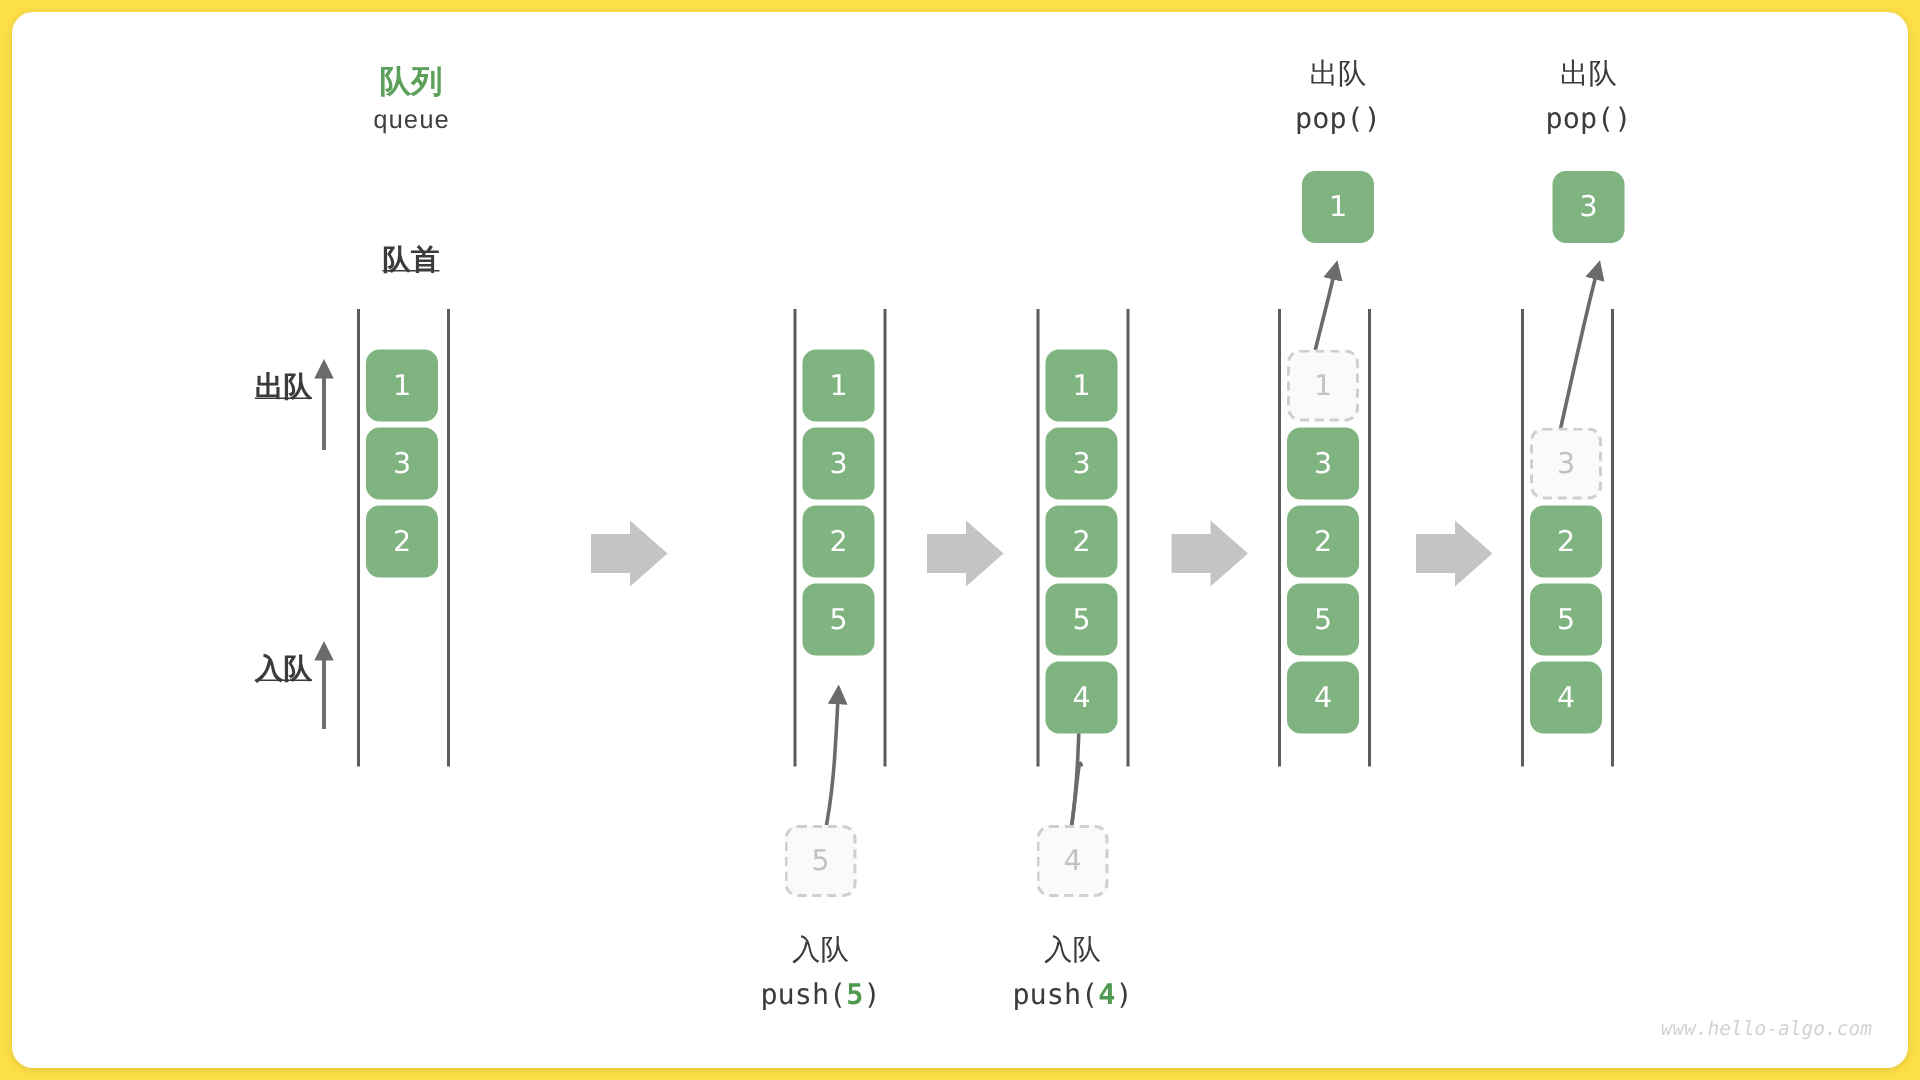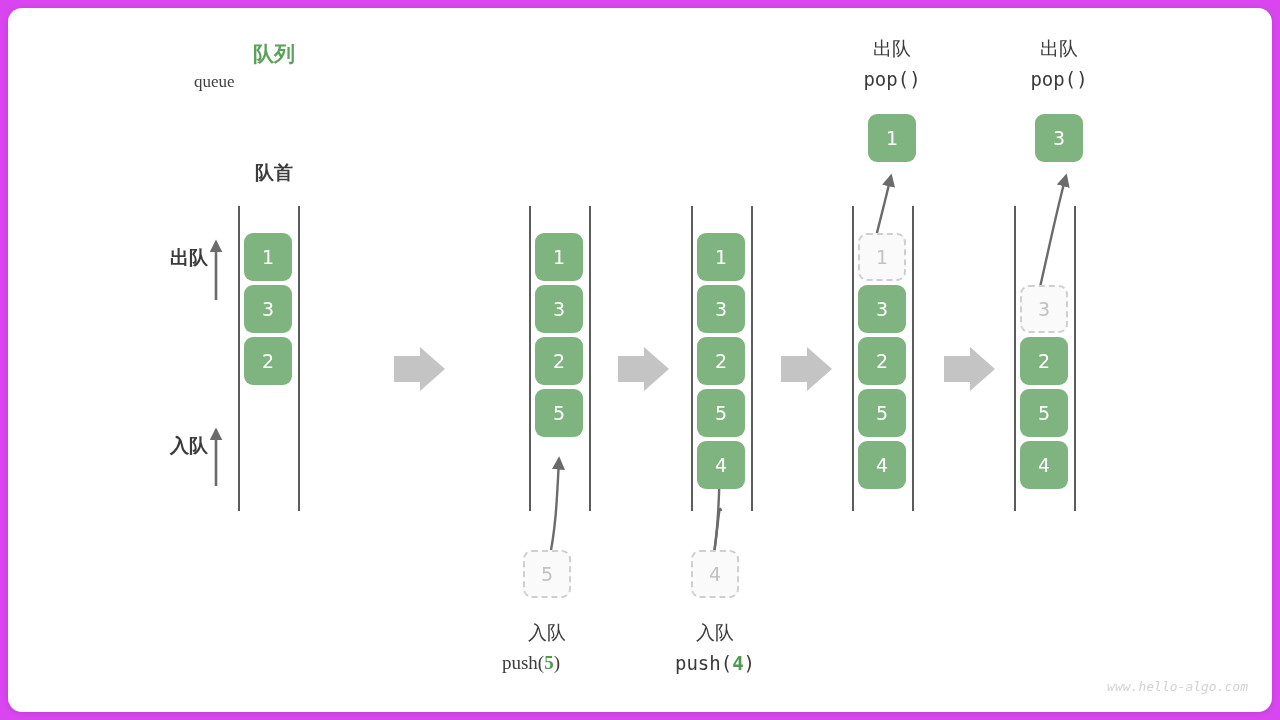--- a/index.html
+++ b/index.html
@@ -10,21 +10,21 @@
   body {
     width: 1280px;
     height: 720px;
     font-family: "DejaVu Sans", "Liberation Sans", sans-serif;
     overflow: hidden;
   }
   #canvas {
     position: relative;
     width: 1280px;
     height: 720px;
-    background: #d946ef;
+    background: #fde047;
     box-sizing: border-box;
   }
   #card {
     position: absolute;
     left: 8px;
     top: 8px;
     width: 1264px;
     height: 704px;
     background: #ffffff;
     border-radius: 14px;
@@ -38,32 +38,34 @@
   
   .cn-title {
     font-family: "DejaVu Sans", "Liberation Sans", sans-serif;
     font-weight: bold;
     font-size: 21px;
     color: #5ba05b;
     text-align: center;
     white-space: nowrap;
   }
   .mono-sub {
-    font-family: Liberation Serif, serif;
+    font-family: Liberation Mono, monospace;
     font-size: 17px;
     color: #3f3f3f;
+    text-align: center;
     white-space: nowrap;
   }
   .cn-label {
     font-family: "DejaVu Sans", "Liberation Sans", sans-serif;
     font-weight: bold;
     font-size: 19px;
     color: #3b3b3b;
     text-align: center;
     white-space: nowrap;
+    text-decoration: underline;
   }
   .op-cn {
     font-family: "DejaVu Sans", "Liberation Sans", sans-serif;
     font-size: 19px;
     color: #3b3b3b;
     text-align: center;
     white-space: nowrap;
   }
   .op-code {
     font-family: "DejaVu Sans Mono", "Liberation Mono", monospace;
@@ -198,21 +200,21 @@
       <div class="rail abs" style="left:521px; top:198px; height:305px;"></div>
       <div class="rail abs" style="left:581px; top:198px; height:305px;"></div>
       <div class="cell filled abs" style="left:527px; top:225px;">1</div>
       <div class="cell filled abs" style="left:527px; top:277px;">3</div>
       <div class="cell filled abs" style="left:527px; top:329px;">2</div>
       <div class="cell filled abs" style="left:527px; top:381px;">5</div>
 
       <div class="cell ghost abs" style="left:515px; top:542px;">5</div>
 
       <div class="abs op-cn" style="left:459px; top:612px; width:160px;">入队</div>
-      <div class="abs op-code" style="left:443px; top:644px; width:160px;font-family:Liberation Serif, serif;"><span>push(</span><span class="argnum">5</span><span>)</span></div>
+      <div class="abs op-code" style="left:459px; top:644px; width:160px;"><span>push(</span><span class="argnum">5</span><span>)</span></div>
     </div>
 
     <div>
       <div class="rail abs" style="left:683px; top:198px; height:305px;"></div>
       <div class="rail abs" style="left:743px; top:198px; height:305px;"></div>
       <div class="cell filled abs" style="left:689px; top:225px;">1</div>
       <div class="cell filled abs" style="left:689px; top:277px;">3</div>
       <div class="cell filled abs" style="left:689px; top:329px;">2</div>
       <div class="cell filled abs" style="left:689px; top:381px;">5</div>
       <div class="cell filled abs" style="left:689px; top:433px;">4</div>

